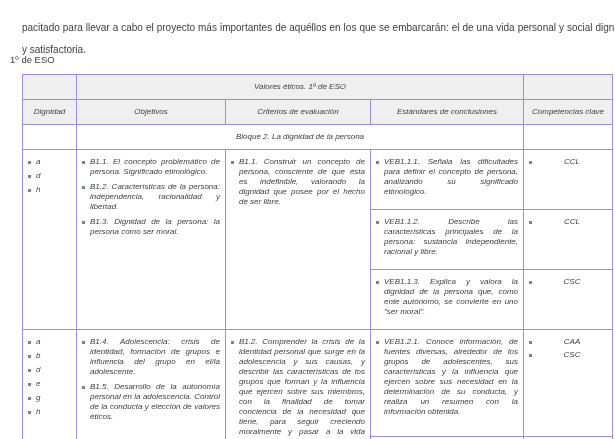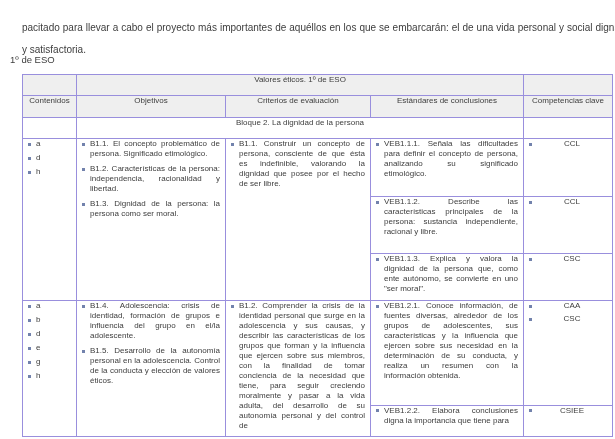--- a/index.html
+++ b/index.html
@@ -13,21 +13,21 @@
   }
   .section-heading{
     position:absolute;left:10px;top:44px;font-size:9.5px;
   }
   table.vals{
     position:absolute;left:22px;top:74px;width:590px;
     border-collapse:collapse;table-layout:fixed;
   }
   table.vals td{
     border:1px solid #998fdd;vertical-align:top;
-    padding:0 5px;font-size:8px;line-height:10px;
+    padding:7px 5px;font-size:8px;line-height:10px;font-style:italic;
   }
   td.hdr{
     background:#efefef;text-align:center;vertical-align:middle;
     padding:2px 2px;
   }
   td.block{
     text-align:center;vertical-align:middle;padding:2px;
   }
   tr.h21{height:21px;} tr.h22{height:22px;}
   tr.h58{height:58px;} tr.h57{height:57px;} tr.h47{height:47px;}
@@ -60,21 +60,21 @@
   </colgroup>
 
   <tbody>
       <tr class="h21">
     <td class="hdr"></td>
     <td class="hdr" colspan="3">Valores éticos. 1º de ESO</td>
     <td class="hdr"></td>
   </tr>
 
   <tr class="h22">
-    <td class="hdr">Contenidos</td>
+    <td class="hdr">Dignidad</td>
     <td class="hdr">Objetivos</td>
     <td class="hdr">Criterios de evaluación</td>
     <td class="hdr">Estándares de conclusiones</td>
     <td class="hdr">Competencias clave</td>
   </tr>
 
   <tr class="h21">
     <td></td>
     <td class="block" colspan="3">Bloque 2. La dignidad de la persona</td>
     <td></td>

